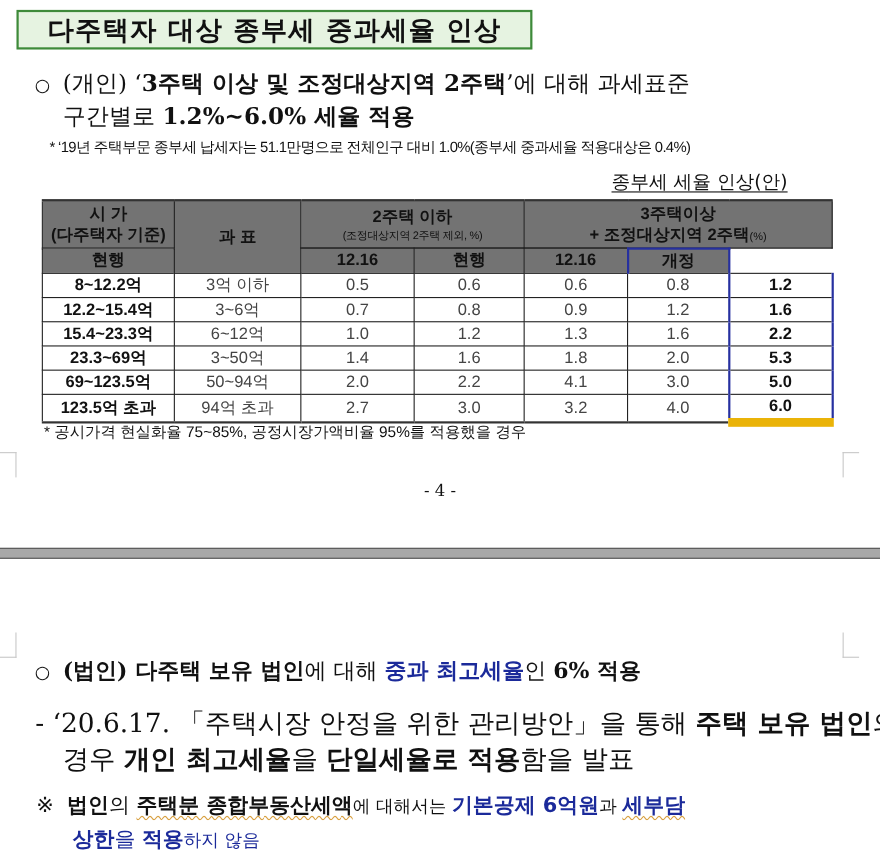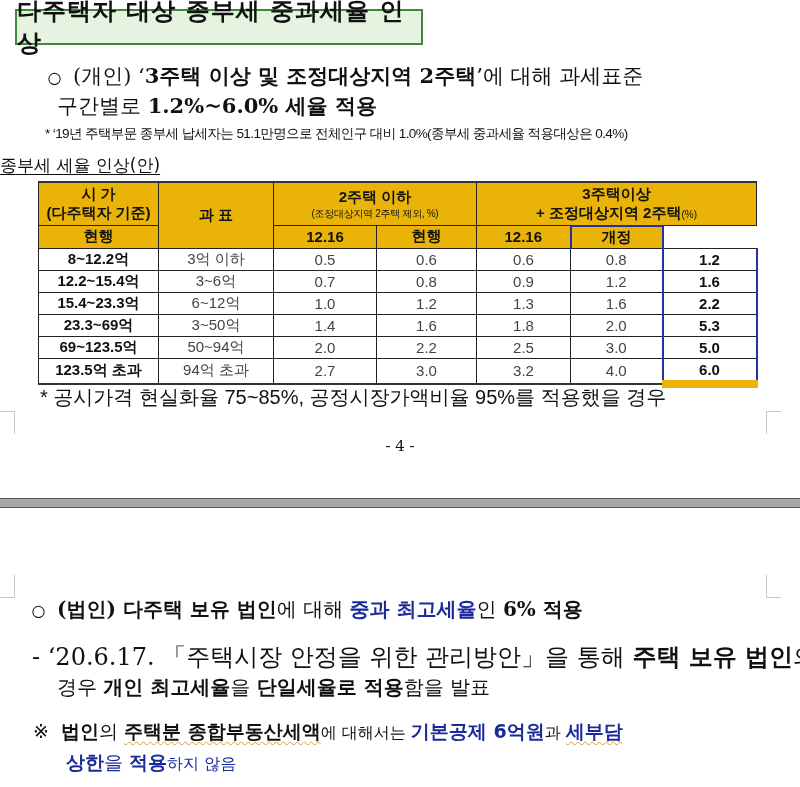--- a/index.html
+++ b/index.html
@@ -2,58 +2,58 @@
 <html><head>
 <meta charset="utf-8">
 <style>
   html, body { margin:0; padding:0; }
   body {
     width:800px; height:787px; background:#ffffff; position:relative; overflow:hidden;
     font-family: "DejaVu Sans", "Liberation Sans", sans-serif; color:#111;
   }
   .abs { position:absolute; }
   .title-box {
-    left:15px; top:9px; width:408px; height:36px;
+    left:15px; top:9px; width:469px; height:36px;
     border:2px solid #3e8a3a; background:#e6f3e1;
     box-sizing:border-box; display:flex; align-items:center; justify-content:center;
     font-weight:bold; font-size:24px; letter-spacing:1px; color:#111;
   }
   .serif { font-family: "DejaVu Serif", "Liberation Serif", serif; }
-  .line1 { left:36px; top:62px; font-size:21px; white-space:nowrap; }
+  .line1 { left:20px; top:62px; font-size:21px; white-space:nowrap; }
   .line2 { left:57px; top:92px; font-size:21px; white-space:nowrap; }
   .bul { display:inline-block; width:37px; font-size:16px; text-align:center; }
   .b { font-weight:bold; }
   .note1 { left:45px; top:125px; font-size:13.5px; letter-spacing:-0.6px; white-space:nowrap; font-family:"Liberation Sans", sans-serif; }
-  .table-caption { left:0; width:716px; top:154px; text-align:left; font-size:17px; }
+  .table-caption { left:0; width:716px; top:154px; text-align:right; font-size:17px; }
   .table-caption span { text-decoration:underline; text-decoration-thickness:1px; }
   table.rate {
     position:absolute; left:38px; top:181px; border-collapse:collapse;
     font-family: "Liberation Sans", sans-serif; font-size:15px;
   }
   table.rate td, table.rate th {
     border:1px solid #222; text-align:center; padding:0; height:21px;
   }
-  table.rate th { background:#eab308; font-weight:bold; }
+  table.rate th { background:#737373; font-weight:bold; }
   table.rate tr.top th { border-top:2px solid #333; }
   table.rate tr:last-child td { border-bottom:2px solid #333; }
   table.rate .sub { font-size:10px; font-weight:normal; letter-spacing:-0.3px; }
   table.rate .pct { font-size:10px; font-weight:normal; }
   table.rate td.c0 { font-weight:bold; }
   table.rate td.gray { color:#444; }
   table.rate td.rev { font-weight:bold; border-left:2px solid #2630a0; border-right:2px solid #2630a0; }
   table.rate th.revh { border-left:2px solid #2630a0; border-right:2px solid #2630a0; border-top:2px solid #2630a0; }
   table.rate tr:last-child td.rev { border-bottom:8px solid #eab308; }
-  .note2 { left:40px; top:384px; font-size:20px; white-space:nowrap; font-family:"Liberation Sans", sans-serif;text-align:center; }
+  .note2 { left:40px; top:384px; font-size:14px; white-space:nowrap; font-family:"Liberation Sans", sans-serif;text-align:center; }
   .corner { position:absolute; width:14px; height:22px; border-color:#c8c8c8; border-style:solid; border-width:0; }
   .page-num { left:0; width:800px; top:437px; text-align:center; font-size:15px; }
   .separator { left:0; top:498px; width:800px; height:10px; background:#a8a8a8; border-top:1px solid #555; border-bottom:1px solid #555; box-sizing:border-box; }
   .line3 { left:20px; top:596px; font-size:20px; white-space:nowrap; }
   .blue { color:#1b2a9a; }
   .line4 { left:32px; top:641px; font-size:24px; white-space:nowrap; }
-  .line5 { left:57px; top:674px; font-size:20px; white-space:nowrap; }
+  .line5 { left:57px; top:674px; font-size:24px; white-space:nowrap; }
   .line6 { left:33px; top:719px; font-size:19px; white-space:nowrap; }
   .line7 { left:66px; top:750px; font-size:19px; white-space:nowrap; }
   .squig { text-decoration:underline wavy #d8a040; text-decoration-thickness:1px; text-underline-offset:3px; }
 </style>
 </head>
 <body>
 
 <div class="abs title-box">다주택자 대상 종부세 중과세율 인상</div>
 
 <div class="abs line1 serif">
@@ -136,21 +136,21 @@
     <td class="gray">1.6</td>
     <td class="gray">1.8</td>
     <td class="gray">2.0</td>
     <td class="rev">5.3</td>
   </tr>
   <tr>
     <td class="c0">69~123.5억</td>
     <td class="gray">50~94억</td>
     <td class="gray">2.0</td>
     <td class="gray">2.2</td>
-    <td class="gray">2.5</td>
+    <td class="gray">4.1</td>
     <td class="gray">3.0</td>
     <td class="rev">5.0</td>
   </tr>
   <tr>
     <td class="c0">123.5억 초과</td>
     <td class="gray">94억 초과</td>
     <td class="gray">2.7</td>
     <td class="gray">3.0</td>
     <td class="gray">3.2</td>
     <td class="gray">4.0</td>

